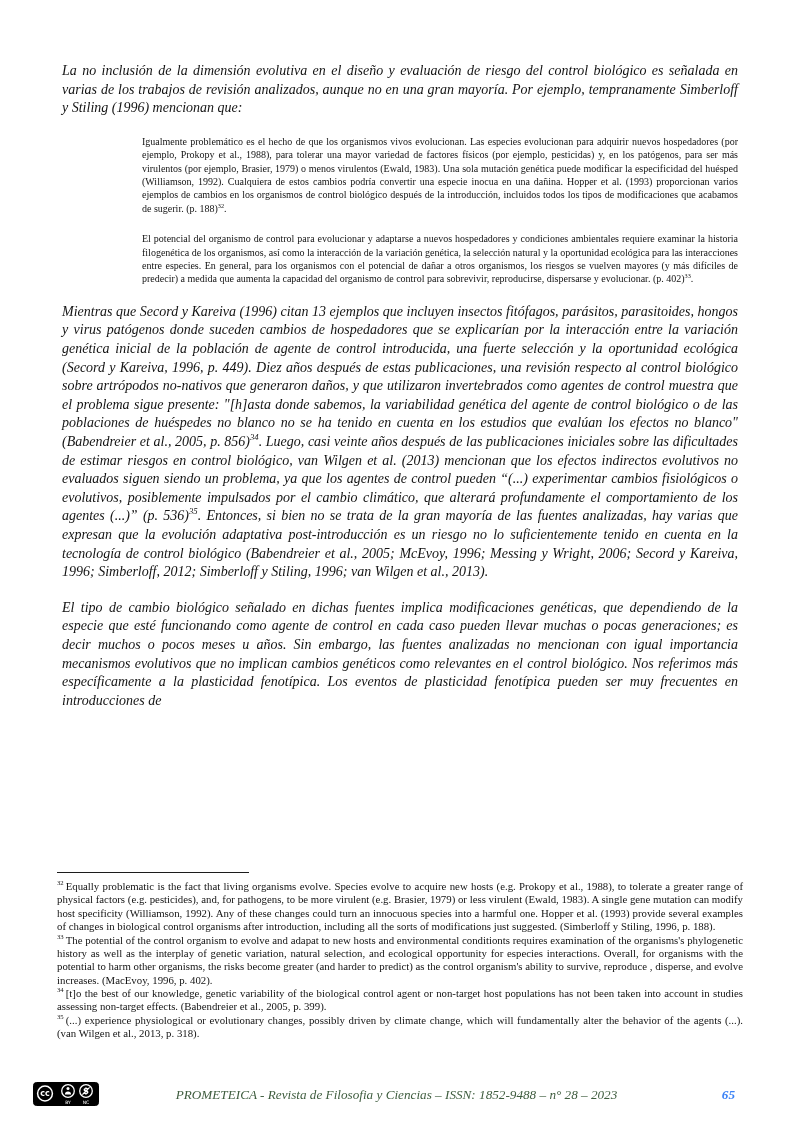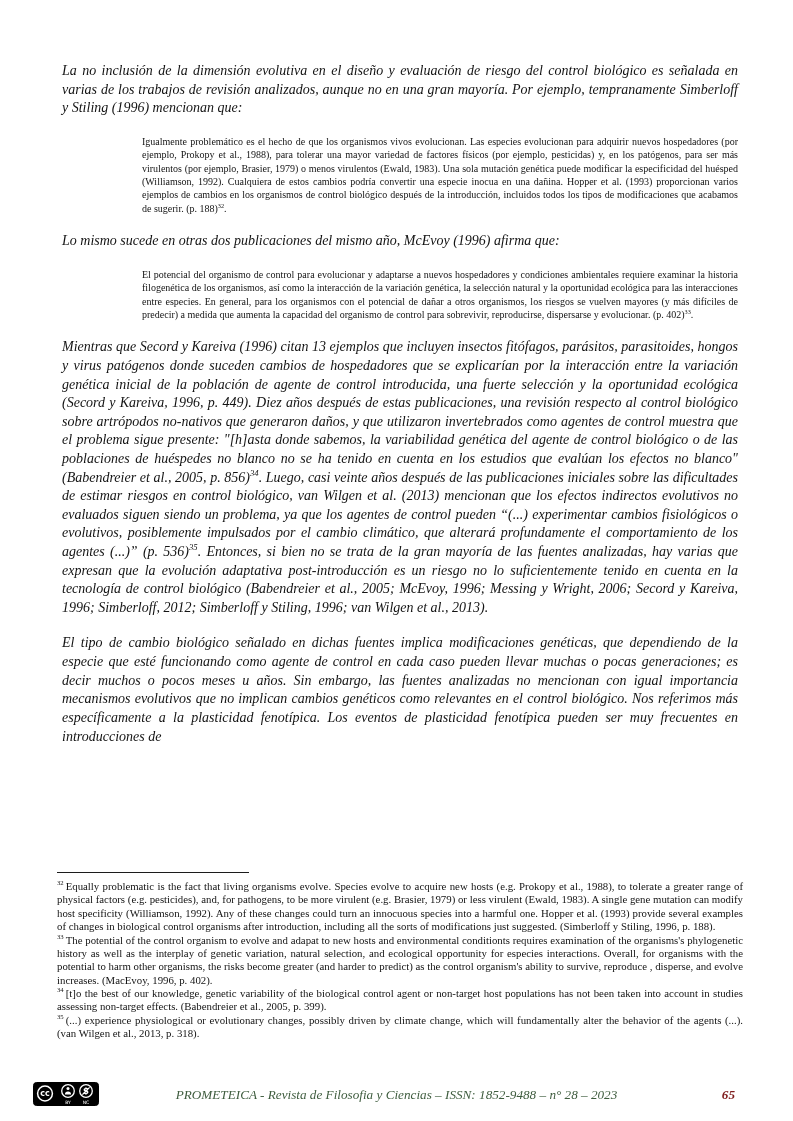--- a/index.html
+++ b/index.html
@@ -59,39 +59,38 @@
     font-style: italic;
     font-size: 13.2px;
     color: #3e5c3e;
   }
   .footer-page-number {
     position: absolute;
     right: 58px; top: 1087px;
     font-weight: bold;
     font-style: italic;
     font-size: 13.2px;
-    color: #7f1d1d;
+    color: #3b82f6;
   }
   .license-badge {
     position: absolute;
     left: 33px; top: 1082px; text-align: right;
   }
 </style>
 </head>
 <body>
 
 <div class="page">
 
   <div class="main">
 
     <p class="body-p">La no inclusión de la dimensión evolutiva en el diseño y evaluación de riesgo del control biológico es señalada en varias de los trabajos de revisión analizados, aunque no en una gran mayoría. Por ejemplo, tempranamente Simberloff y Stiling (1996) mencionan que:</p>
 
     <div class="quote"><span>Igualmente problemático es el hecho de que los organismos vivos evolucionan. Las especies evolucionan para adquirir nuevos hospedadores (por ejemplo, Prokopy et al., 1988), para tolerar una mayor variedad de factores físicos (por ejemplo, pesticidas) y, en los patógenos, para ser más virulentos (por ejemplo, Brasier, 1979) o menos virulentos (Ewald, 1983). Una sola mutación genética puede modificar la especificidad del huésped (Williamson, 1992). Cualquiera de estos cambios podría convertir una especie inocua en una dañina. Hopper et al. (1993) proporcionan varios ejemplos de cambios en los organismos de control biológico después de la introducción, incluidos todos los tipos de modificaciones que acabamos de sugerir. (p. 188)</span><sup class="fnref">32</sup><span>.</span></div>
 
-    <p class="body-p">Lo mismo sucede en otras dos publicaciones del mismo año, McEvoy (1996) afirma que:</p>
 
     <div class="quote"><span>El potencial del organismo de control para evolucionar y adaptarse a nuevos hospedadores y condiciones ambientales requiere examinar la historia filogenética de los organismos, así como la interacción de la variación genética, la selección natural y la oportunidad ecológica para las interacciones entre especies. En general, para los organismos con el potencial de dañar a otros organismos, los riesgos se vuelven mayores (y más difíciles de predecir) a medida que aumenta la capacidad del organismo de control para sobrevivir, reproducirse, dispersarse y evolucionar. (p. 402)</span><sup class="fnref">33</sup><span>.</span></div>
 
     <p class="body-p"><span>Mientras que Secord y Kareiva (1996) citan 13 ejemplos que incluyen insectos fitófagos, parásitos, parasitoides, hongos y virus patógenos donde suceden cambios de hospedadores que se explicarían por la interacción entre la variación genética inicial de la población de agente de control introducida, una fuerte selección y la oportunidad ecológica (Secord y Kareiva, 1996, p. 449). Diez años después de estas publicaciones, una revisión respecto al control biológico sobre artrópodos no-nativos que generaron daños, y que utilizaron invertebrados como agentes de control muestra que el problema sigue presente: "[h]asta donde sabemos, la variabilidad genética del agente de control biológico o de las poblaciones de huéspedes no blanco no se ha tenido en cuenta en los estudios que evalúan los efectos no blanco" (Babendreier et al., 2005, p. 856)</span><sup class="fnref">34</sup><span>. Luego, casi veinte años después de las publicaciones iniciales sobre las dificultades de estimar riesgos en control biológico, van Wilgen et al. (2013) mencionan que los efectos indirectos evolutivos no evaluados siguen siendo un problema, ya que los agentes de control pueden “(...) experimentar cambios fisiológicos o evolutivos, posiblemente impulsados por el cambio climático, que alterará profundamente el comportamiento de los agentes (...)” (p. 536)</span><sup class="fnref">35</sup><span>. Entonces, si bien no se trata de la gran mayoría de las fuentes analizadas, hay varias que expresan que la evolución adaptativa post-introducción es un riesgo no lo suficientemente tenido en cuenta en la tecnología de control biológico (Babendreier et al., 2005; McEvoy, 1996; Messing y Wright, 2006; Secord y Kareiva, 1996; Simberloff, 2012; Simberloff y Stiling, 1996; van Wilgen et al., 2013).</span></p>
 
     <p class="body-p">El tipo de cambio biológico señalado en dichas fuentes implica modificaciones genéticas, que dependiendo de la especie que esté funcionando como agente de control en cada caso pueden llevar muchas o pocas generaciones; es decir muchos o pocos meses u años. Sin embargo, las fuentes analizadas no mencionan con igual importancia mecanismos evolutivos que no implican cambios genéticos como relevantes en el control biológico. Nos referimos más específicamente a la plasticidad fenotípica. Los eventos de plasticidad fenotípica pueden ser muy frecuentes en introducciones de</p>
 
   </div>
 
   <div class="footnotes">

